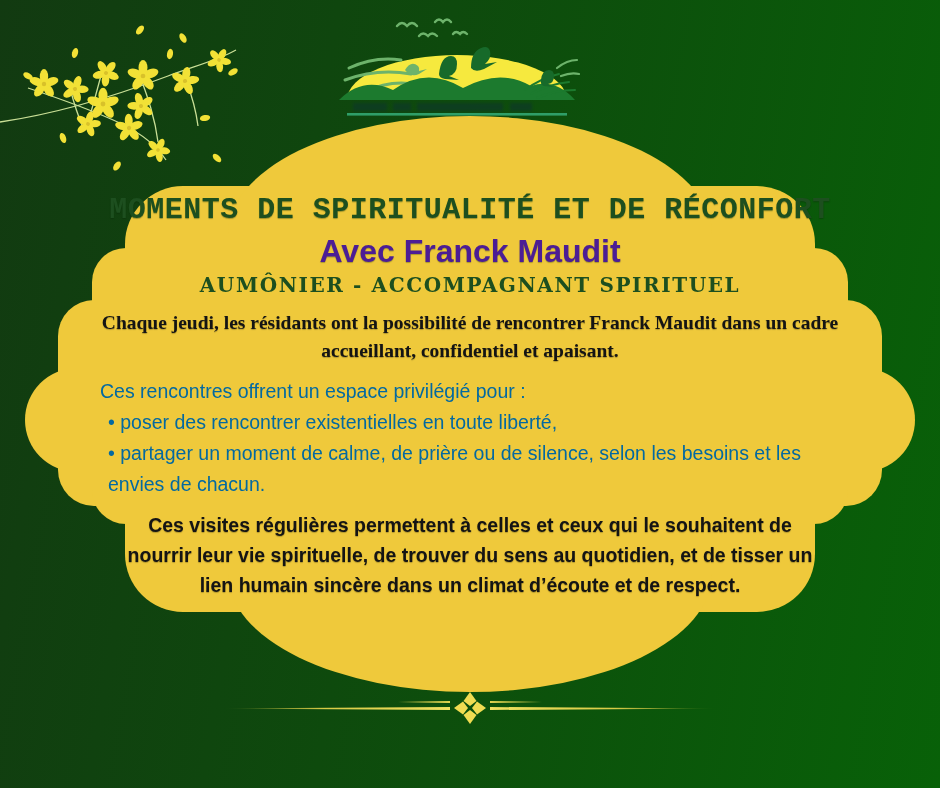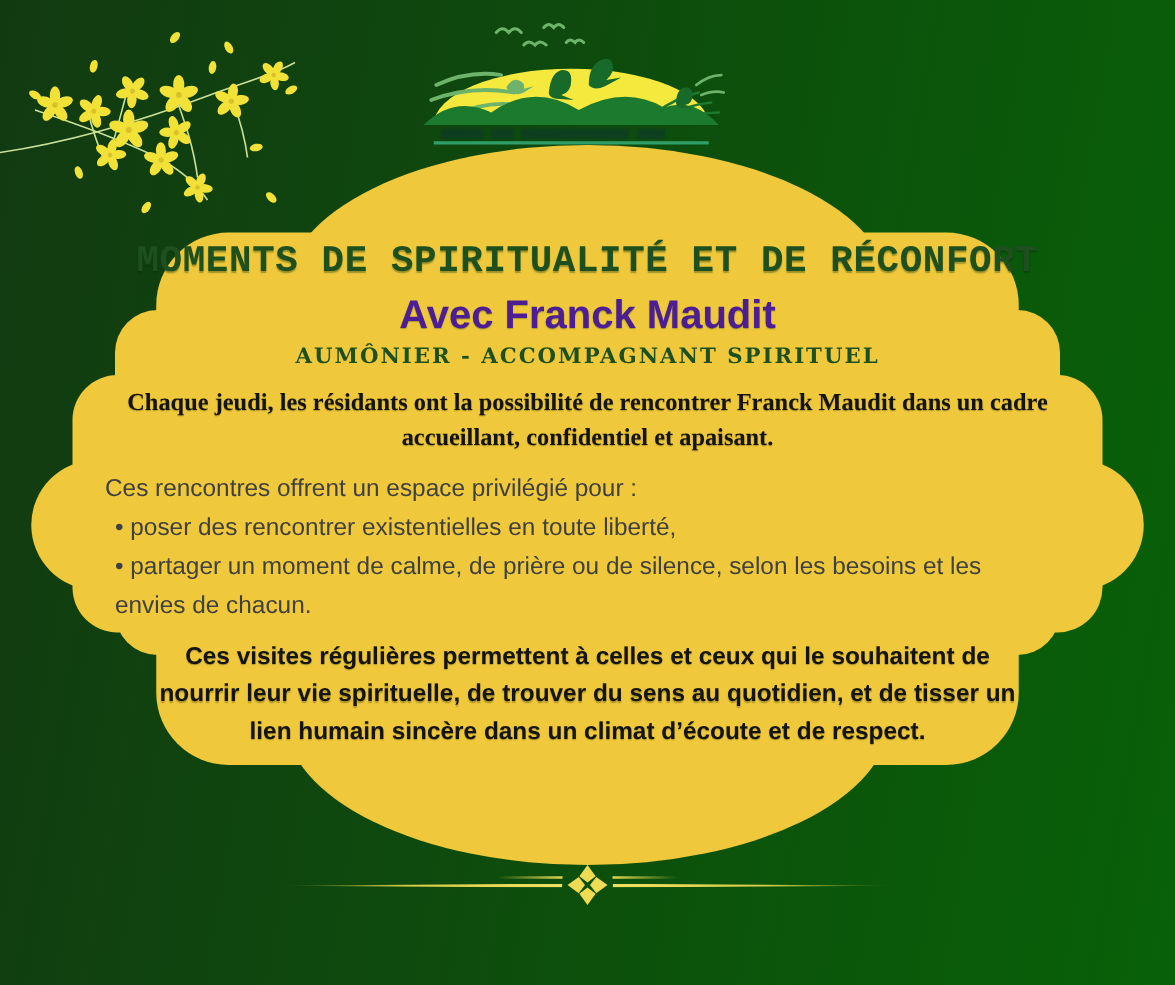--- a/index.html
+++ b/index.html
@@ -24,31 +24,31 @@
     text-align:center;color:#1d4f1f;font-family:Liberation Mono, monospace;font-weight:bold;
     font-size:30px;line-height:40px;letter-spacing:.5px;
     text-shadow:0 1px 1px rgba(10,40,10,.35);
   }
   .subtitle{
     text-align:center;color:#4c1d95;font-weight:bold;font-size:32px;line-height:40px;
     margin-top:1px;text-shadow:0 1px 1px rgba(10,40,10,.3);
   }
   .role{
     text-align:center;color:#1d4f1f;font-family:"DejaVu Serif",serif;font-weight:bold;
-    font-size:17px;line-height:24px;letter-spacing:1.6px;margin-top:2px;
+    font-size:20px;line-height:24px;letter-spacing:1.6px;margin-top:2px;
   }
   .intro{
     position:absolute;left:85px;top:309px;width:770px;z-index:3;
     text-align:center;color:#141414;font-weight:bold;font-size:19.5px;line-height:27.5px;
     text-shadow:0 1px 1px rgba(0,0,0,.25);
     font-family:Liberation Serif, serif;
   }
   .list-block{
-    position:absolute;left:84px;top:376px;width:750px;z-index:3;
-    color:#404040;font-size:19.5px;line-height:31px;
+    position:absolute;left:100px;top:376px;width:750px;z-index:3;
+    color:#0369a1;font-size:19.5px;line-height:31px;
   }
   .list-block .li{padding-left:8px;}
   .closing{
     position:absolute;left:120px;top:510px;width:700px;z-index:3;
     text-align:center;color:#141414;font-weight:bold;font-size:19.5px;line-height:30px;
     text-shadow:0 1px 1px rgba(0,0,0,.25);
   }
 
   
   .div-line{position:absolute;top:707px;height:3px;z-index:2;}

